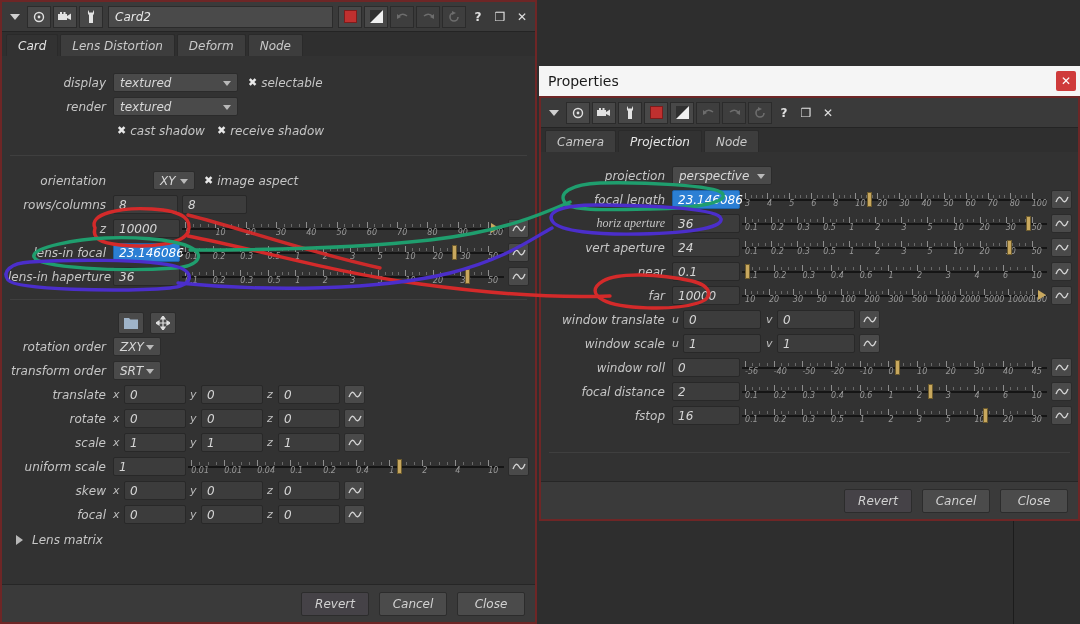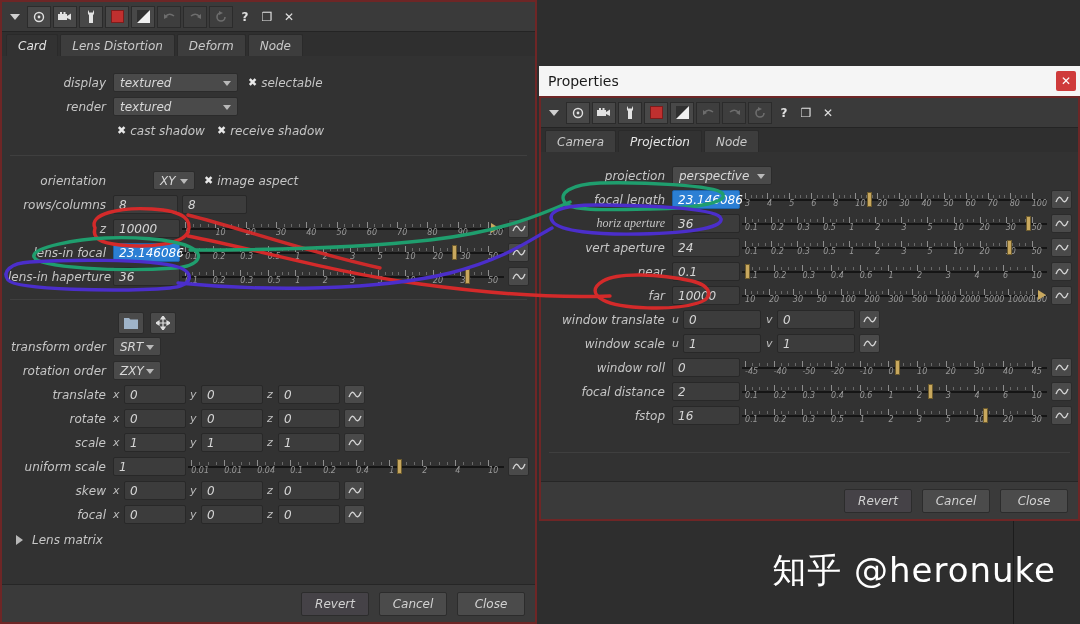--- a/index.html
+++ b/index.html
@@ -171,20 +171,21 @@
             <polygon points="9,5 13,2.5 13,9 9,7" fill="#e2e2e2"></polygon>
             <rect x="2" y="1" width="2" height="2" fill="#e2e2e2"></rect>
             <rect x="5.5" y="1" width="2" height="2" fill="#e2e2e2"></rect>
           </svg>
       </div>
       <div class="tb-btn">
         <svg width="12" height="13" viewBox="0 0 12 13">
             <path d="M4 0a4 4 0 0 0 0 5.2V13h4V5.2A4 4 0 0 0 8 0v2.6H4z" fill="#e4e4e4"></path>
           </svg>
       </div>
+      <div class="namefield">Card2</div>
       <div class="tb-btn">
           <div class="redsq"></div>
         </div>
       <div class="tb-btn">
           <div class="halfsq"></div>
         </div>
       <div class="tb-btn dim">
         <svg width="13" height="10" viewBox="0 0 13 10">
             <path d="M2 5 Q6 0 11 4" stroke="#6d6d6d" stroke-width="1.6" fill="none"></path>
             <polygon points="1,2 1,7 5,5" fill="#6d6d6d"></polygon>
@@ -484,31 +485,31 @@
             </svg>
         </div>
         <div class="iconbtn">
           <svg width="14" height="14" viewBox="0 0 14 14">
               <path d="M7 0l2 3H5zM7 14l2-3H5zM0 7l3-2v4zM14 7l-3-2v4zM7 3v8M3 7h8" stroke="#e0e0e0" stroke-width="1.2" fill="#e0e0e0"></path>
             </svg>
         </div>
       </div>
 
       <div class="row">
+        <div class="lbl" style="width:105px;">rotation order</div>
+        <div class="combo" style="width:48px;">
+          <span>ZXY</span>
+            <span class="car"></span>
+        </div>
+      </div>
+
+      <div class="row">
         <div class="lbl" style="width:105px;">transform order</div>
         <div class="combo" style="width:48px;">
           <span>SRT</span>
-            <span class="car"></span>
-        </div>
-      </div>
-
-      <div class="row">
-        <div class="lbl" style="width:105px;">rotation order</div>
-        <div class="combo" style="width:48px;">
-          <span>ZXY</span>
             <span class="car"></span>
         </div>
       </div>
 
       <div class="row">
         <div class="lbl" style="width:105px;">translate</div>
         <div class="axl">x</div>
         <div class="fld" style="width:62px;">0</div>
         <div class="axl" style="margin-left:4px;">y</div>
         <div class="fld" style="width:62px;">0</div>
@@ -1124,21 +1125,21 @@
               </svg>
           </div>
         </div>
 
         <div class="row">
           <div class="lbl" style="width:125px;">window roll</div>
           <div class="fld" style="width:68px;">0</div>
           <div class="slider">
               <div class="axis"></div>
               <div class="tick" style="left:1%"></div>
-              <div class="tlab" style="left:1%">-45</div>
+              <div class="tlab" style="left:1%">-56</div>
               <div class="tick" style="left:10.4%"></div>
               <div class="tlab" style="left:10.4%">-40</div>
               <div class="tick" style="left:19.8%"></div>
               <div class="tlab" style="left:19.8%">-50</div>
               <div class="tick" style="left:29.2%"></div>
               <div class="tlab" style="left:29.2%">-20</div>
               <div class="tick" style="left:38.6%"></div>
               <div class="tlab" style="left:38.6%">-10</div>
               <div class="tick" style="left:48%"></div>
               <div class="tlab" style="left:48%">0</div>
@@ -1343,14 +1344,13 @@
 
     <path d="M105 238 C80 239, 30 247, 34 257 C38 268, 120 272, 175 268 C200 266, 205 254, 190 247 C170 238, 130 237, 105 238 Z" fill="none" stroke="#1f9e6e" stroke-width="3.4" stroke-linecap="round"></path>
     <path d="M190 250 C270 250, 360 248, 430 240 C500 232, 540 215, 570 202" fill="none" stroke="#1f9e6e" stroke-width="3.4" stroke-linecap="round"></path>
     <path d="M566 204 C556 193, 572 184, 600 183 C640 182, 714 185, 722 193 C730 202, 700 208, 650 209 C610 210, 576 211, 566 204 Z" fill="none" stroke="#1f9e6e" stroke-width="3.4" stroke-linecap="round"></path>
 
     <path d="M30 262 C10 263, 2 272, 8 280 C16 290, 120 292, 170 288 C192 286, 196 273, 178 267 C150 258, 60 260, 30 262 Z" fill="none" stroke="#4b2ecb" stroke-width="3.4" stroke-linecap="round"></path>
     <path d="M178 283 C270 292, 380 290, 450 273 C505 259, 530 240, 552 228" fill="none" stroke="#4b2ecb" stroke-width="3.4" stroke-linecap="round"></path>
     <path d="M553 222 C545 212, 562 205, 596 205 C645 205, 712 208, 720 217 C728 227, 692 233, 640 234 C596 235, 560 231, 553 222 Z" fill="none" stroke="#4b2ecb" stroke-width="3.4" stroke-linecap="round"></path>
   </svg>
 
-  <div class="watermark">知乎 @heronuke</div>
 </div>
 
 </body></html>

